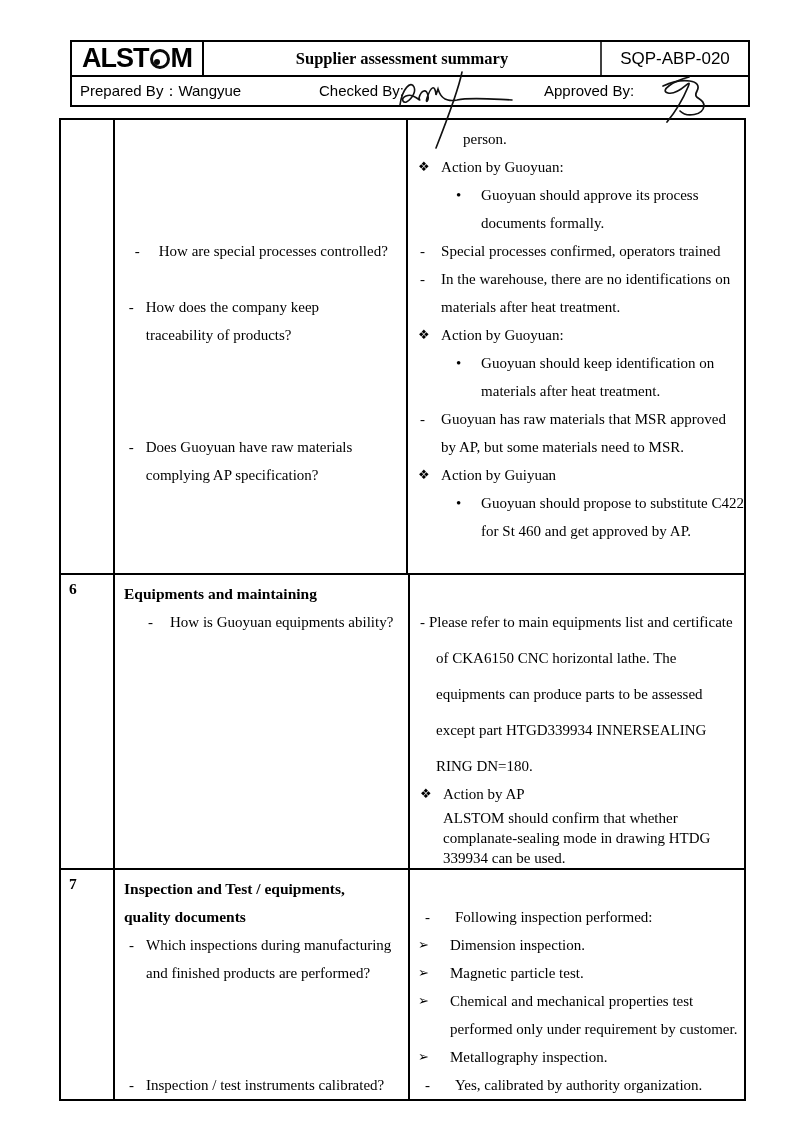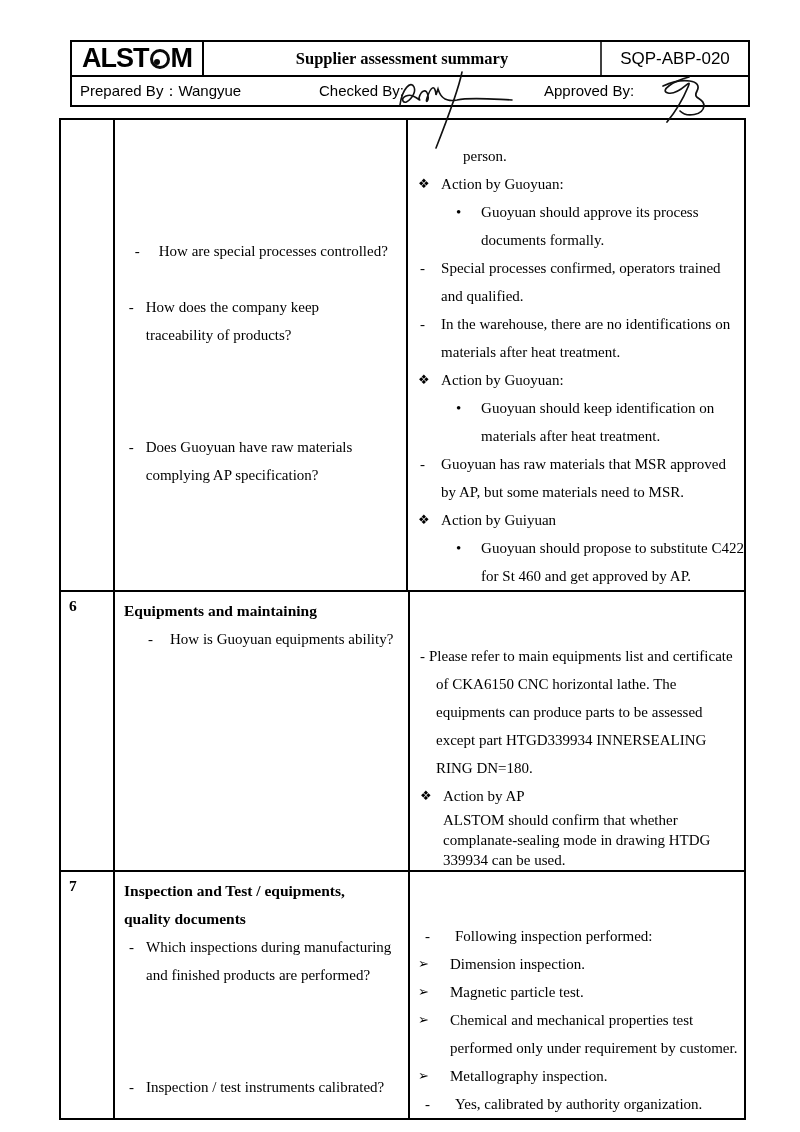--- a/index.html
+++ b/index.html
@@ -62,21 +62,21 @@
   .trow:last-child { border-bottom:none; }
   .trow:nth-child(1) { min-height:451px; }
   .trow:nth-child(2) { min-height:250px; }
   .trow:nth-child(3) { min-height:221px; }
   .tcell { overflow:visible; }
   .cell-num {
     width:54px; border-right:2px solid #000; padding:5px 0 0 8px;
     font-weight:bold; font-size:15.5px;
   }
   .cell-q { width:295px; border-right:2px solid #000; padding-top:5px; }
-  .cell-a { flex:1; padding-top:22px;border-radius:8px; }
+  .cell-a { flex:1; padding-top:5px;border-radius:8px; }
 
   .line { height:28px; line-height:28px; display:flex; white-space:nowrap;
           font-size:15px; }
   .line .bullet { flex:none; }
   .line .txt { flex:none; }
 
   
   .q-bold   { padding-left:9px; font-weight:bold; font-size:15.5px; }
   .q-dash1  { padding-left:20px; } .q-dash1 .bullet { width:24px; }
   .q-dash2  { padding-left:14px; } .q-dash2 .bullet { width:17px; }
@@ -84,21 +84,21 @@
   .q-cont   { padding-left:31px; }
 
   
   .a-plain  { padding-left:55px; }
   .a-clover { padding-left:10px; } .a-clover .bullet { width:23px; font-size:13px; }
   .a-bullet { padding-left:48px; } .a-bullet .bullet { width:25px; }
   .a-bullet-cont { padding-left:73px; }
   .a-dash   { padding-left:12px; } .a-dash .bullet { width:21px; }
   .a-cont   { padding-left:33px; }
   .a-dash-t { padding-left:10px; } .a-dash-t .bullet { width:9px; }
-  .a-cont-t { padding-left:26px; }
+  .a-cont-t { padding-left:26px;margin-top:8px; }
   .a-tight  { padding-left:33px; height:20px; line-height:20px; }
   .a-dash-s { padding-left:15px; } .a-dash-s .bullet { width:30px; }
   .a-arrow  { padding-left:8px; }  .a-arrow .bullet { width:32px; font-size:13px; }
   .a-arrow-cont { padding-left:40px; }
 </style>
 </head>
 <body>
 
 <div class="page">
 
@@ -181,23 +181,20 @@
             <span class="bullet">•</span>
             <span class="txt">Guoyuan should approve its process</span>
           </div>
           <div class="line a-bullet-cont">
             <span class="txt">documents formally.</span>
           </div>
           <div class="line a-dash">
             <span class="bullet">-</span>
             <span class="txt">Special processes confirmed, operators trained</span>
           </div>
-          <div class="line a-cont">
-            <span class="txt">and qualified.</span>
-          </div>
           <div class="line a-dash">
             <span class="bullet">-</span>
             <span class="txt">In the warehouse, there are no identifications on</span>
           </div>
           <div class="line a-cont">
             <span class="txt">materials after heat treatment.</span>
           </div>
           <div class="line a-clover">
             <span class="bullet">❖</span>
             <span class="txt">Action by Guoyuan:</span>

